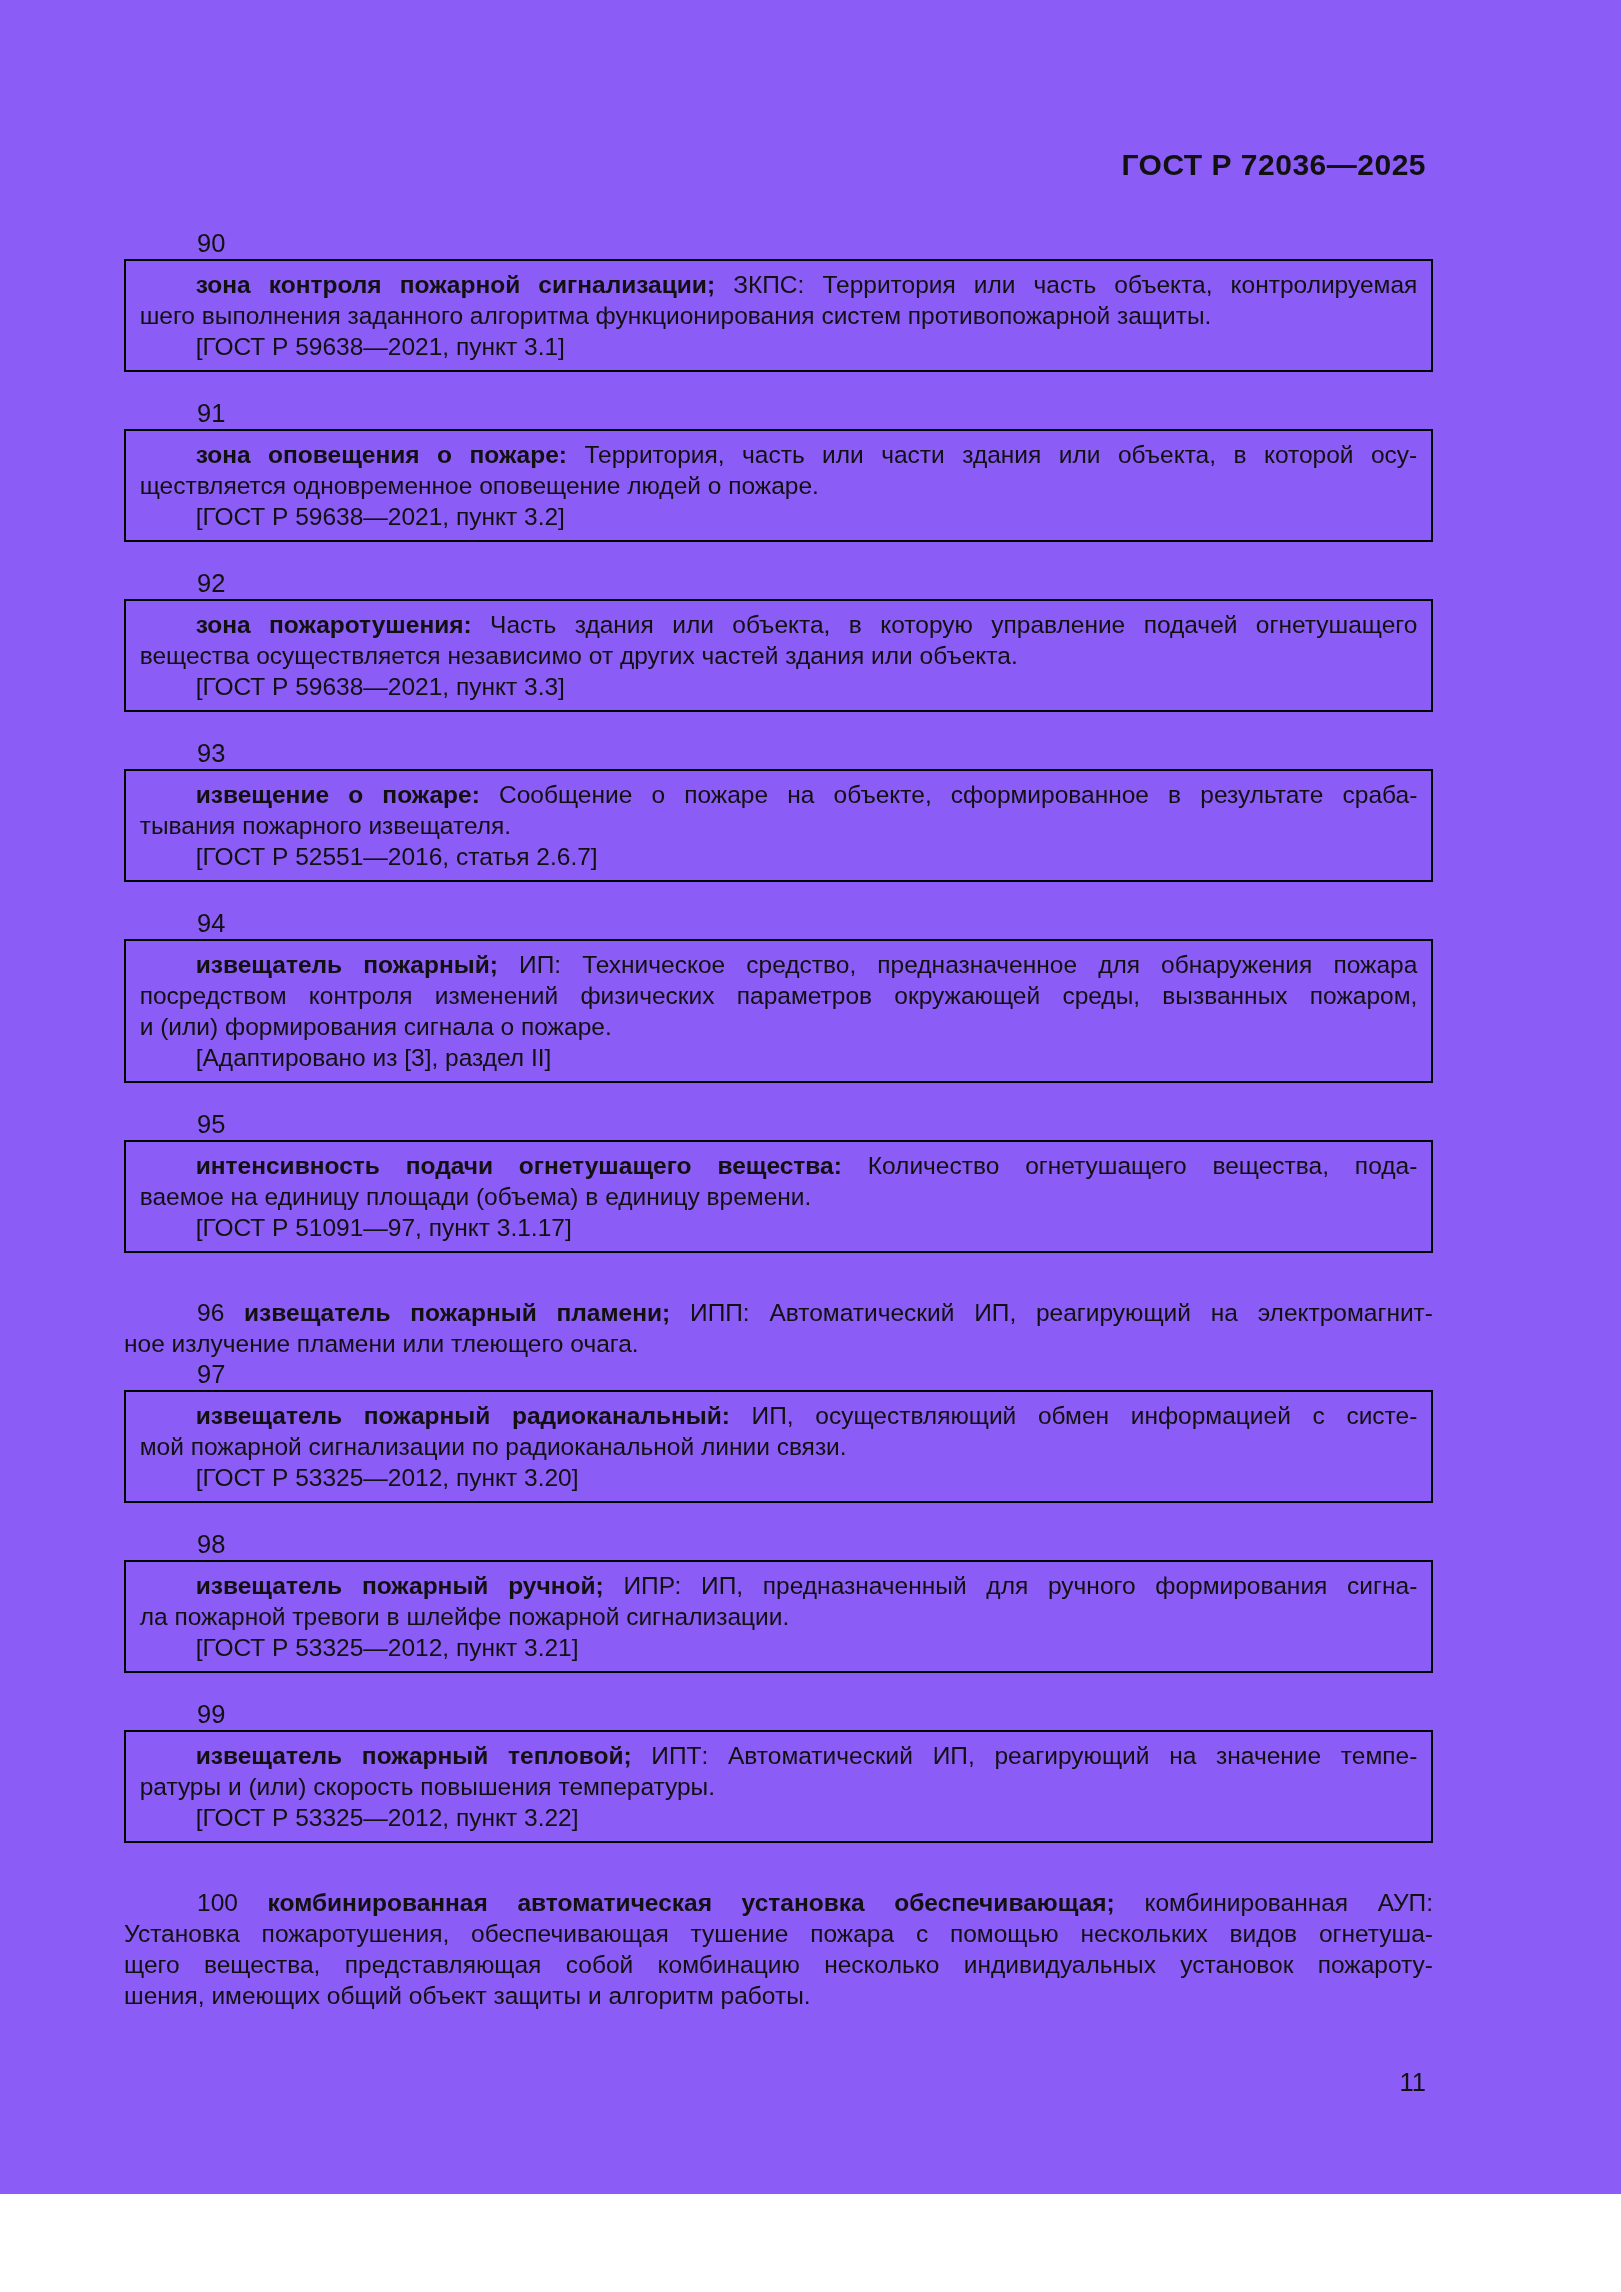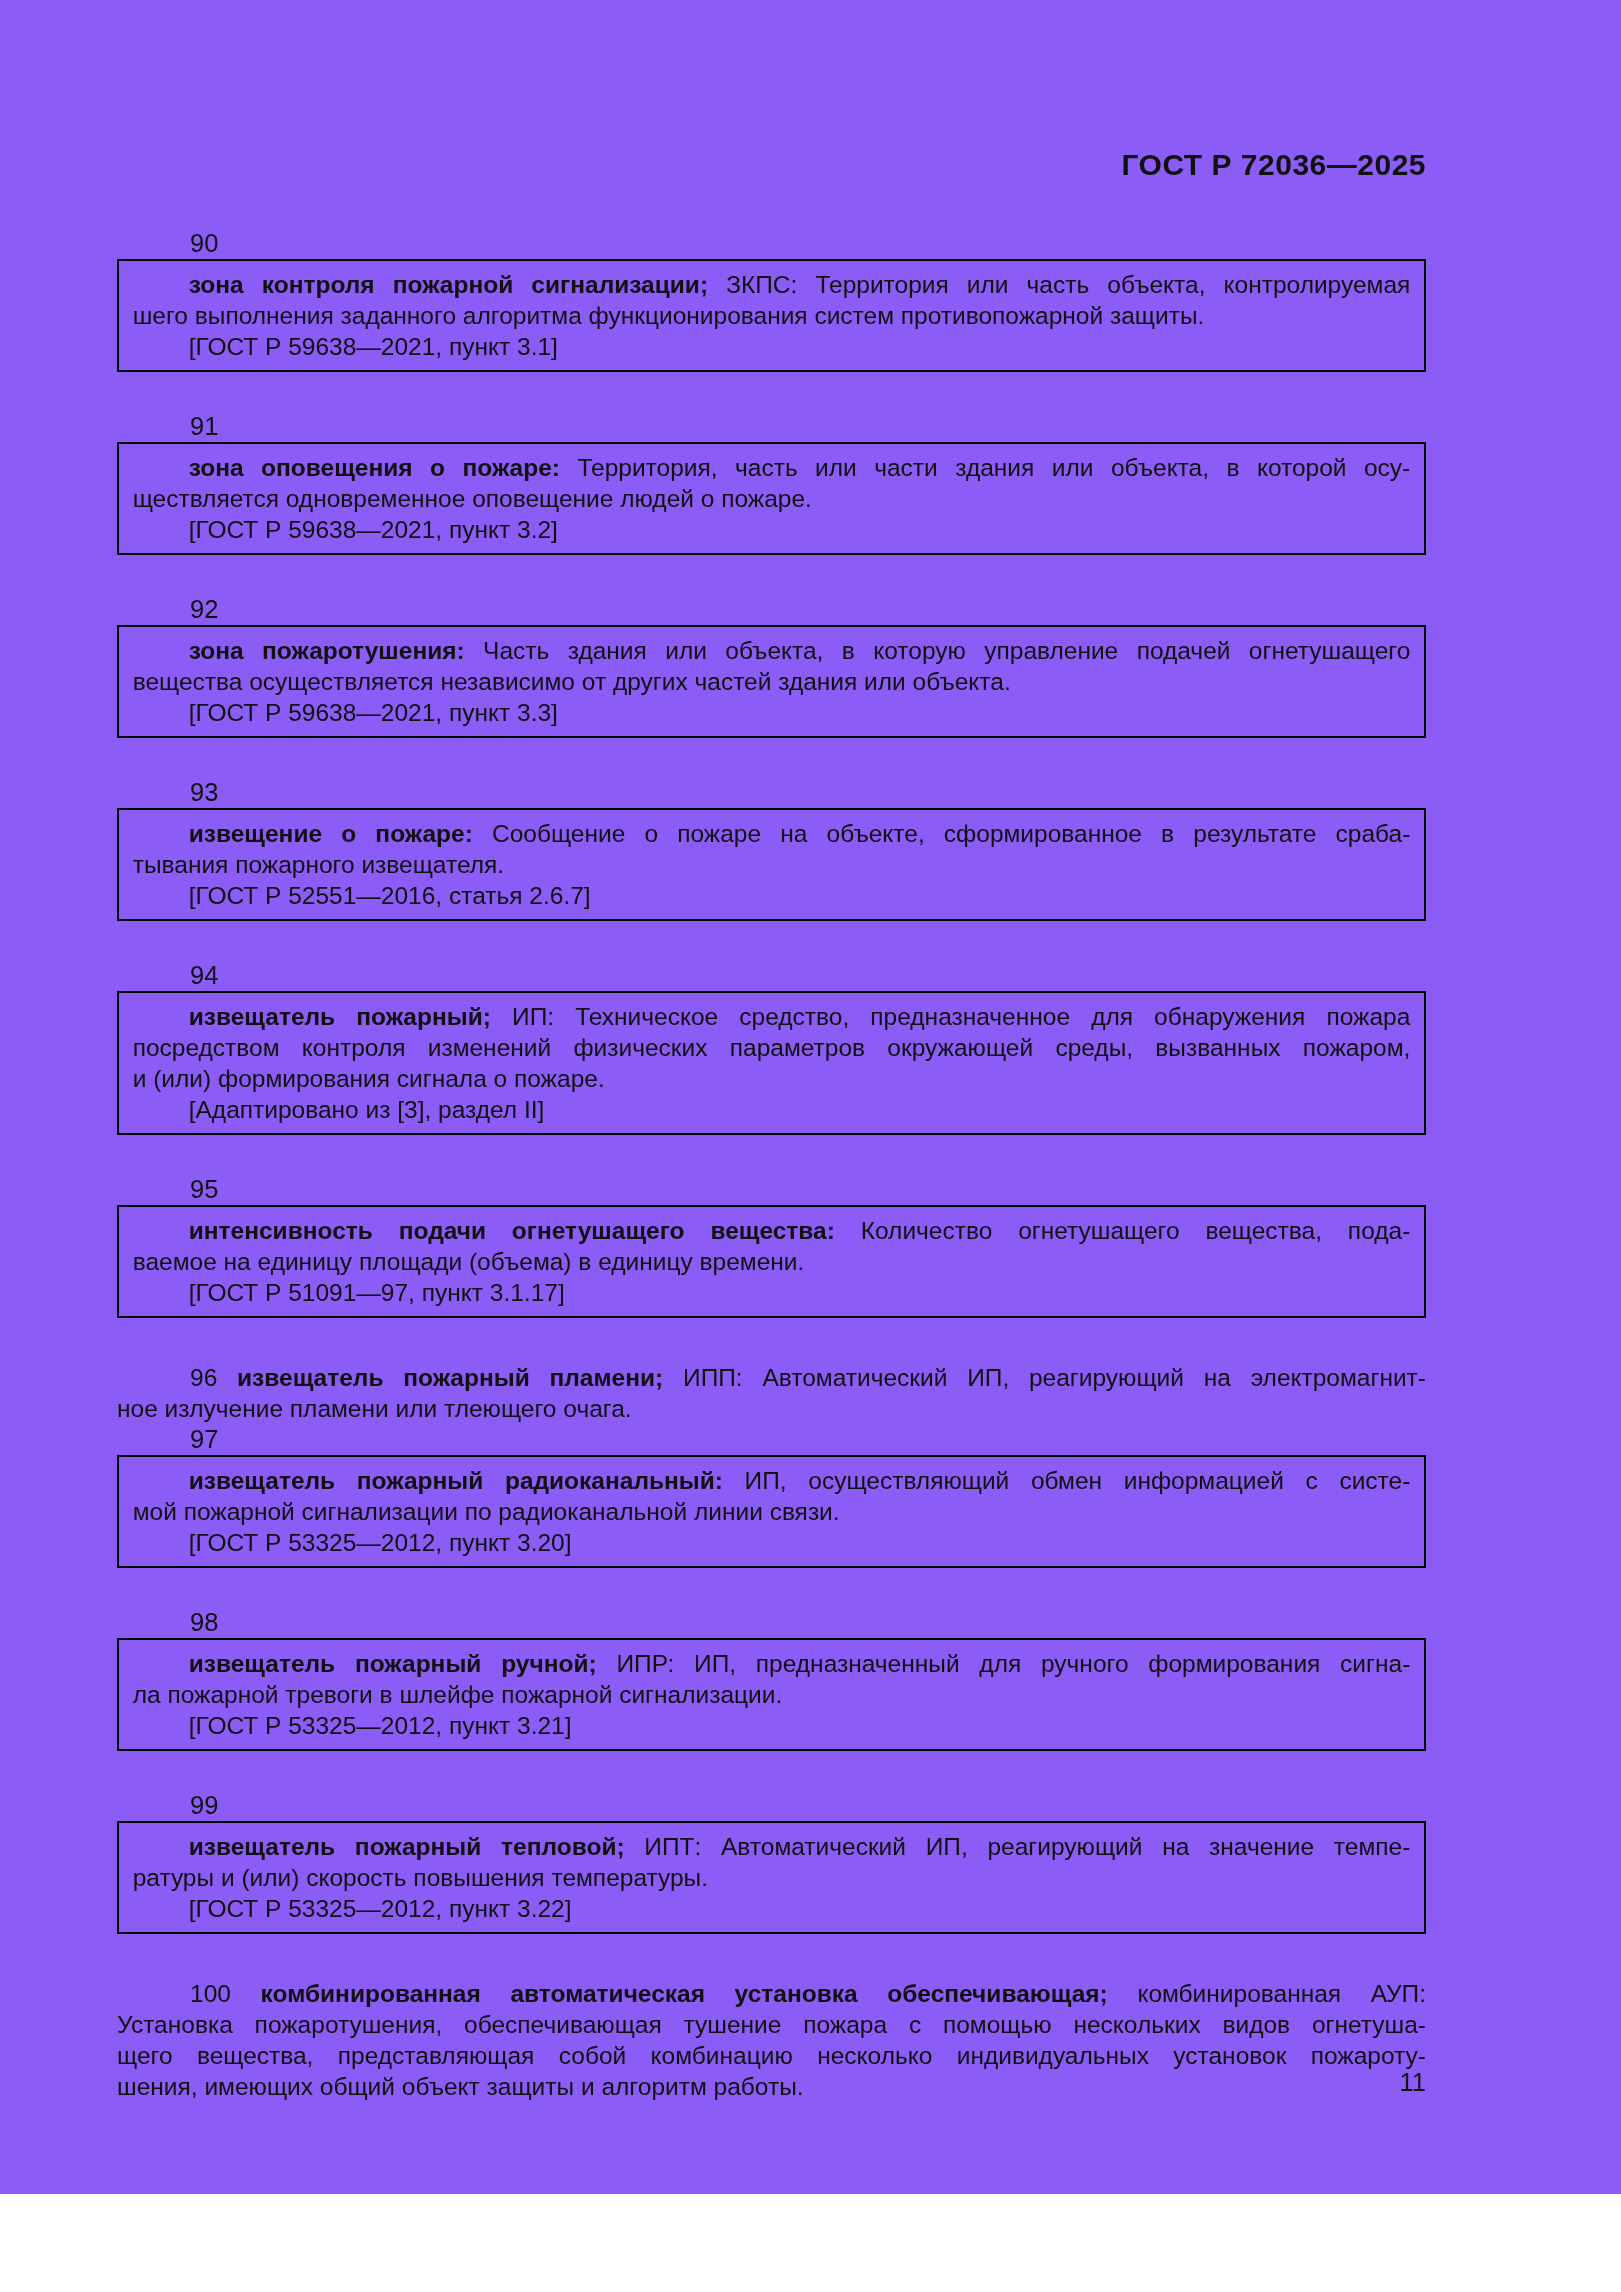--- a/index.html
+++ b/index.html
@@ -16,31 +16,31 @@
     position: absolute;
     top: 148px;
     right: 195px;
     font-size: 30px;
     font-weight: bold;
     letter-spacing: 0.5px;
     white-space: nowrap;
   }
   .content {
     position: absolute;
-    left: 117px;
+    left: 124px;
     top: 0;
     width: 1309px;
     padding-top: 231px;
     box-sizing: border-box;
   }
   .section-number {
     font-size: 25.5px;
     line-height: 25.5px;
     padding-left: 73px;
-    margin-top: 42px;
+    margin-top: 29px;
   }
   .section-number.first { margin-top: 0; }
   .paragraph + .section-number { margin-top: 2.9px; }
   .def-box {
     border: 2.9px solid #000000;
     margin-top: 2.9px;
     padding: 7.8px 13.7px;
   }
   .paragraph { margin-top: 44px; }
   .line {

